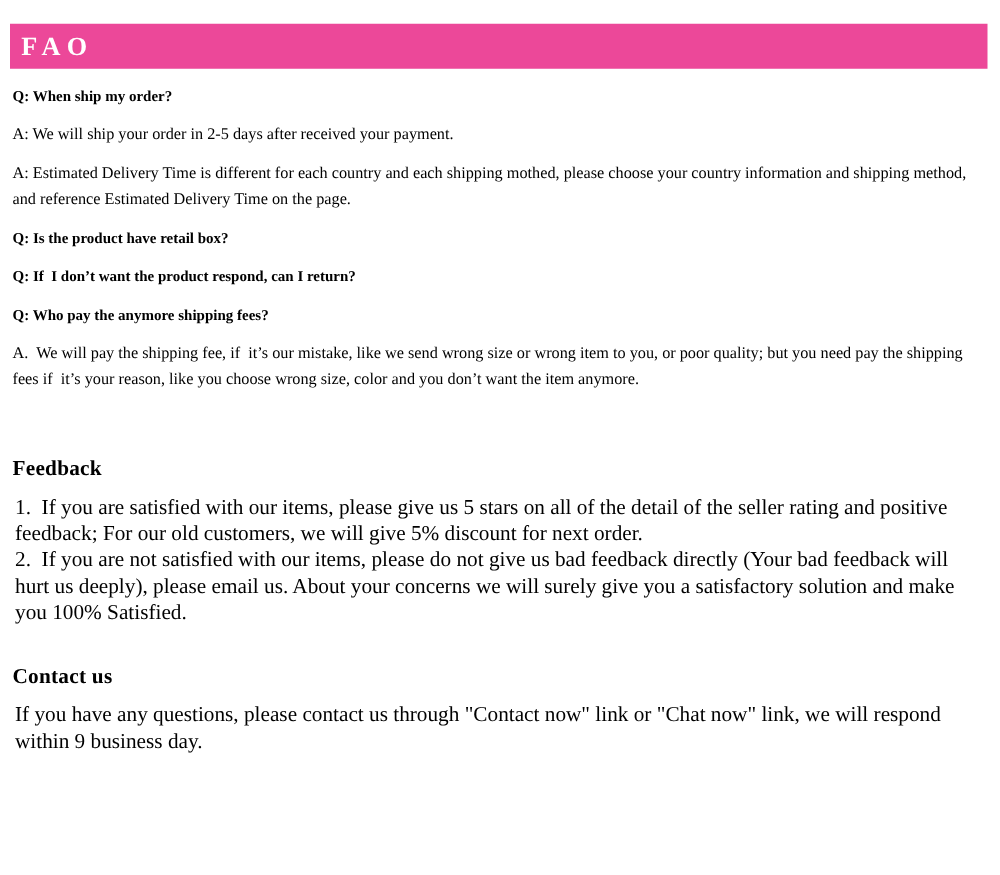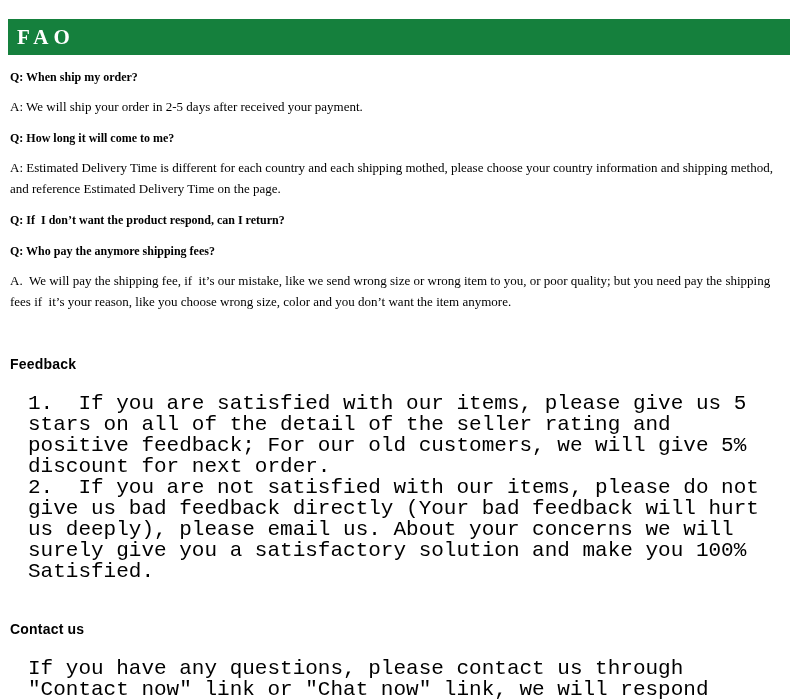--- a/index.html
+++ b/index.html
@@ -23,21 +23,21 @@
     box-sizing: border-box;
   }
 
   
   .header-bar {
     position: absolute;
     left: 8px;
     top: 19px;
     width: 782px;
     height: 36px;
-    background: #15803d;
+    background: #ec4899;
     display: flex;
     align-items: center;
   }
   .header-title {
     color: #ffffff;
     font-family: "Liberation Serif", "DejaVu Serif", serif;
     font-weight: bold;
     font-size: 21px;
     letter-spacing: 5px;
     padding-left: 9px;
@@ -76,57 +76,57 @@
   .section {
     margin-top: 0;
   }
   .section-feedback {
     padding-top: 27px;
   }
   .section-contact {
     padding-top: 14px;
   }
   .section-heading {
-    font-family: Liberation Sans, sans-serif;
+    font-family: Liberation Serif, serif;
     font-weight: bold;
-    font-size: 14px;
+    font-size: 17px;
     line-height: 22px;
-    margin: 4px 0 9px 0;
+    margin: 14px 0 9px 0;
     letter-spacing: 0.2px;
   }
   .section-body {
-    font-family: Liberation Mono, monospace;
-    font-size: 21px;
+    font-family: Liberation Serif, serif;
+    font-size: 17px;
     line-height: 21px;
-    margin: 18px;
+    margin: 2px;
     white-space: pre-wrap;
   }
 </style>
 </head>
 <body>
 
 <div class="page">
 
   <div class="header-bar">
     <div class="header-title">FAO</div>
   </div>
 
   <div class="content">
 
     <div class="qa-block">
       <p class="q-line">Q: When ship my order?</p>
       <p class="a-line">A: We will ship your order in 2-5 days after received your payment.</p>
     </div>
 
     <div class="qa-block">
-      <p class="q-line">Q: How long it will come to me?</p>
       <p class="a-line">A: Estimated Delivery Time is different for each country and each shipping mothed, please choose your country information and shipping method, and reference Estimated Delivery Time on the page.</p>
     </div>
 
     <div class="qa-block">
+      <p class="q-line">Q: Is the product have retail box?</p>
     </div>
 
     <div class="qa-block">
       <p class="q-line">Q: If  I don’t want the product respond, can I return?</p>
     </div>
 
     <div class="qa-block">
       <p class="q-line">Q: Who pay the anymore shipping fees?</p>
       <p class="a-line">A.  We will pay the shipping fee, if  it’s our mistake, like we send wrong size or wrong item to you, or poor quality; but you need pay the shipping fees if  it’s your reason, like you choose wrong size, color and you don’t want the item anymore.</p>
     </div>

